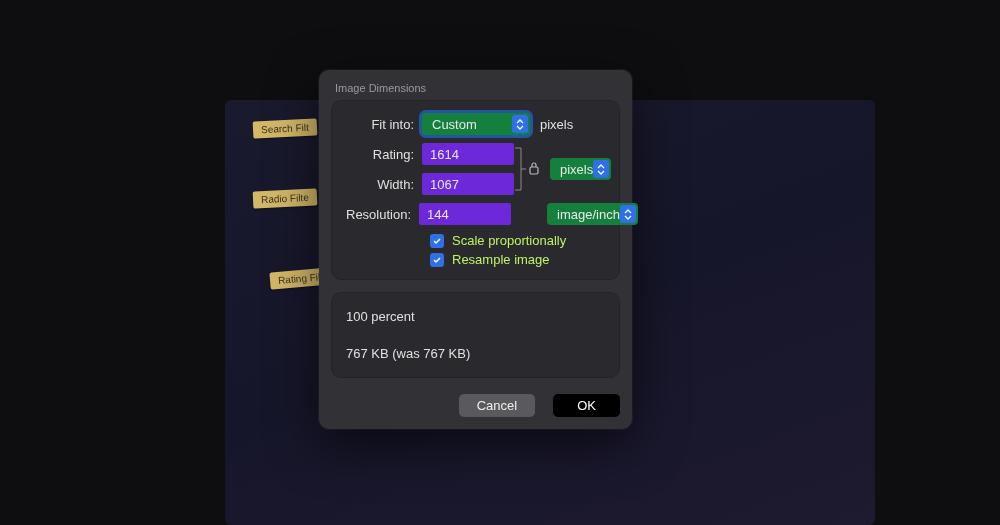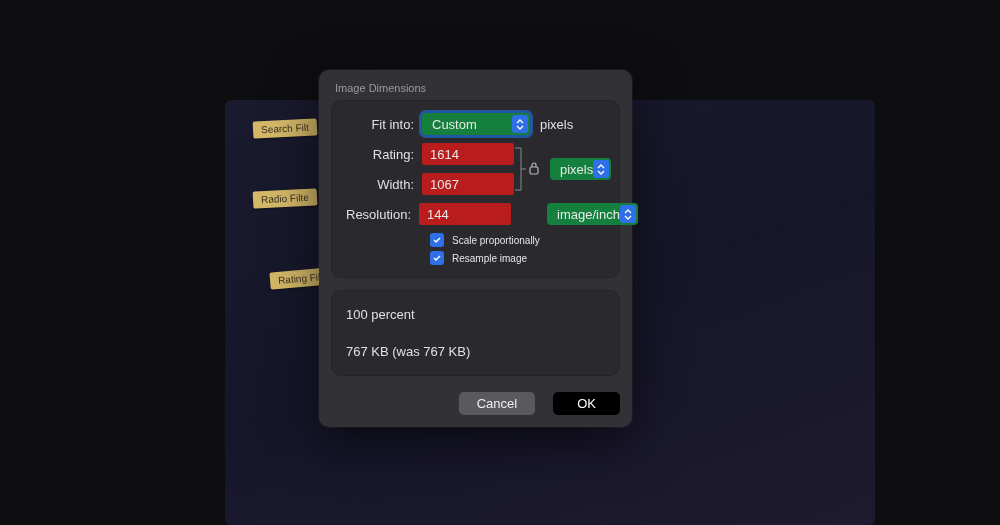--- a/index.html
+++ b/index.html
@@ -93,21 +93,21 @@
       width: 16px;
       height: 18px;
       display: flex;
       flex-direction: column;
       align-items: center;
       justify-content: center;
       gap: 1px;
     }
     .select-arrows svg { display: block; }
     .input {
-      background: #b91c1c;
+      background: #6d28d9;
       border: none;
       color: #e8e8e8;
       font-size: 13px;
       padding: 3px 8px;
       height: 22px;
       width: 92px;
       border-radius: 2px;
       outline: none;
     }
     .unit {
@@ -137,21 +137,21 @@
     }
     .checkbox {
       width: 14px;
       height: 14px;
       background: #2f6fe8;
       border-radius: 3px;
       display: flex;
       align-items: center;
       justify-content: center;
     }
-    .check-text { font-size: 10px; color: #e5e5e5; }
+    .check-text { font-size: 13px; color: #bef264; }
     .result-line {
       font-size: 13px;
       color: #e0e0e0;
       margin: 4px 0;
     }
     .result-gap { height: 14px; }
     .footer {
       display: flex;
       justify-content: flex-end;
       gap: 18px;

